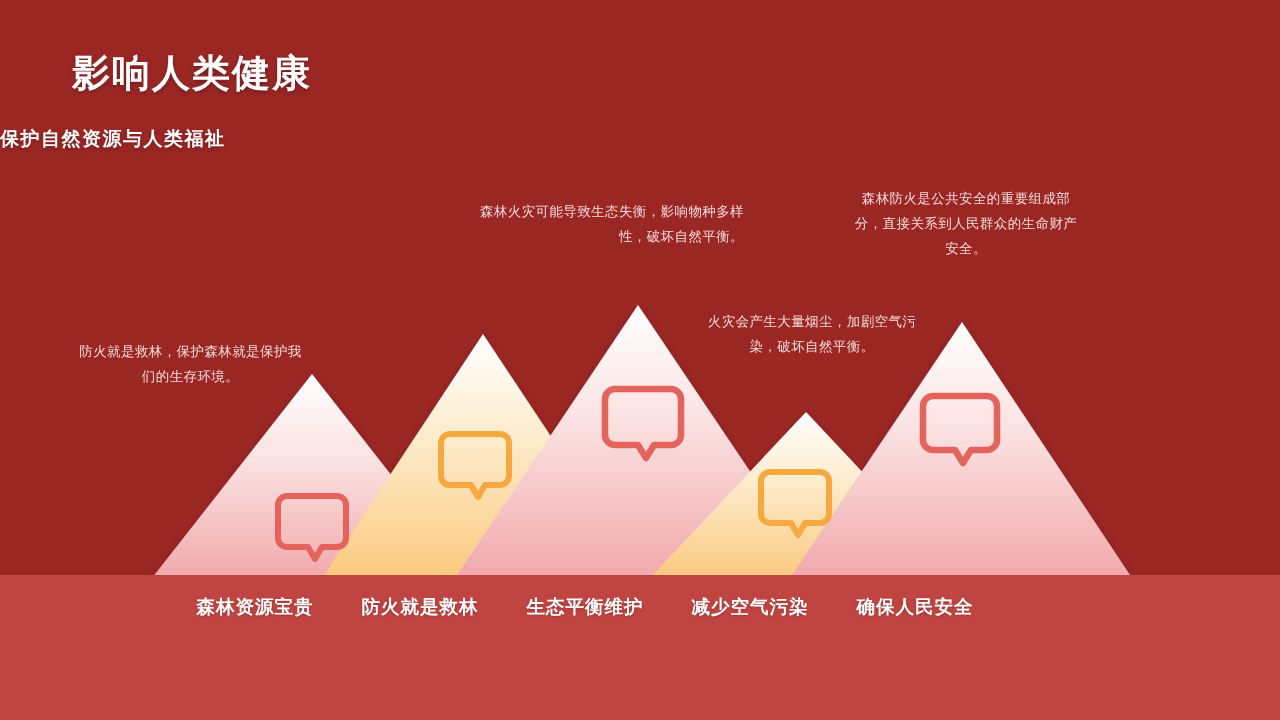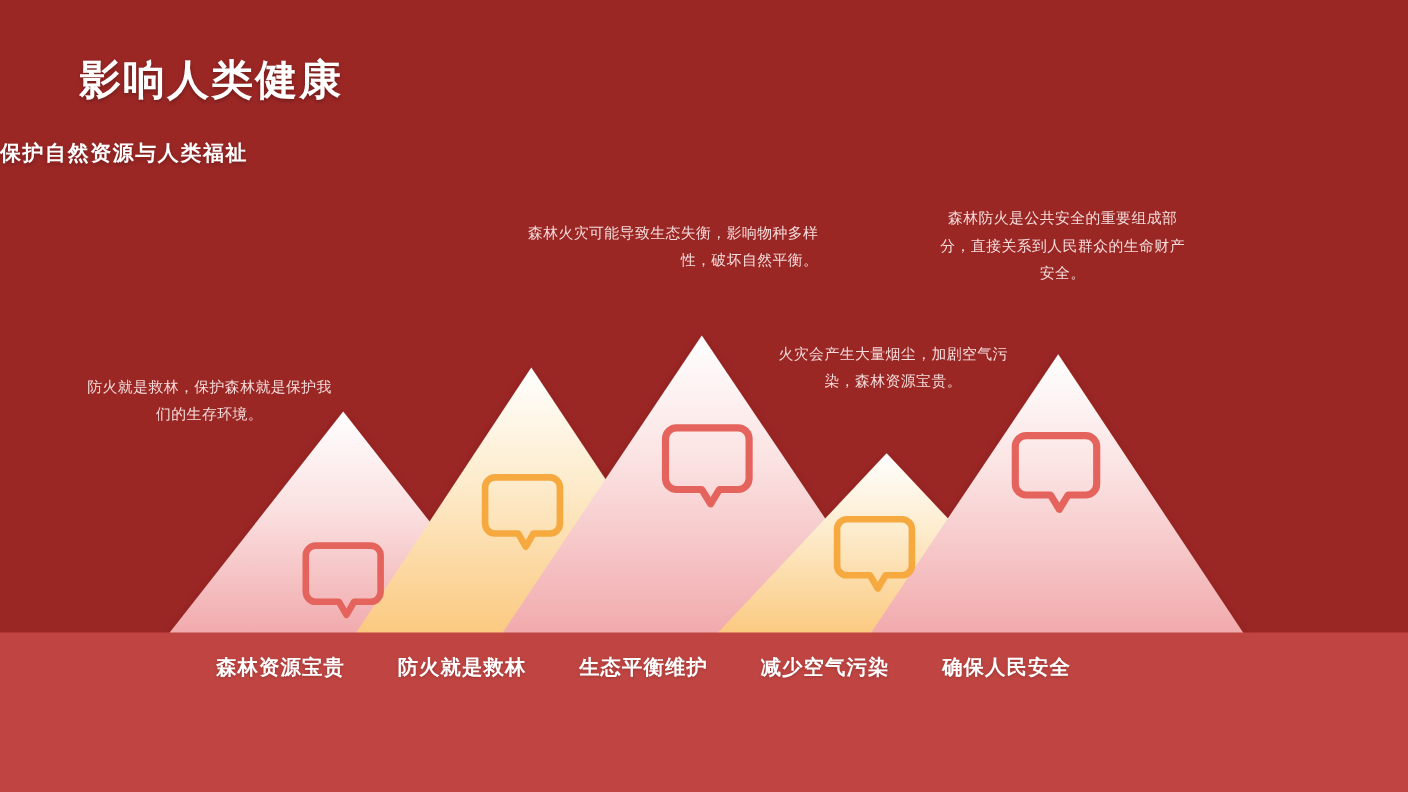--- a/index.html
+++ b/index.html
@@ -151,16 +151,16 @@
     <div class="band-label">生态平衡维护</div>
     <div class="band-label">减少空气污染</div>
     <div class="band-label">确保人民安全</div>
   </div>
 
   <div class="main-title">影响人类健康</div>
   <div class="sub-title">保护自然资源与人类福祉</div>
 
   <div class="note" style="left:78px; top:340px; width:225px;">防火就是救林，保护森林就是保护我们的生存环境。</div>
   <div class="note" style="left:474px; top:200px; width:270px; text-align:right;">森林火灾可能导致生态失衡，影响物种多样性，破坏自然平衡。</div>
-  <div class="note" style="left:698px; top:310px; width:228px;">火灾会产生大量烟尘，加剧空气污染，森林资源宝贵。</div>
+  <div class="note" style="left:698px; top:310px; width:228px;">火灾会产生大量烟尘，加剧空气污染，破坏自然平衡。</div>
   <div class="note" style="left:852px; top:187px; width:228px;">森林防火是公共安全的重要组成部分，直接关系到人民群众的生命财产安全。</div>
 
 </div>
 
 </body></html>

